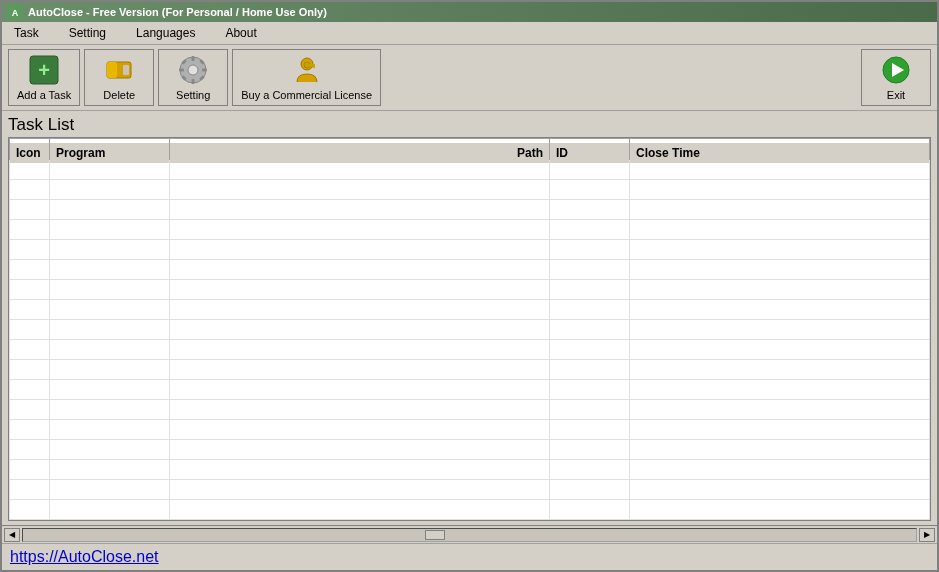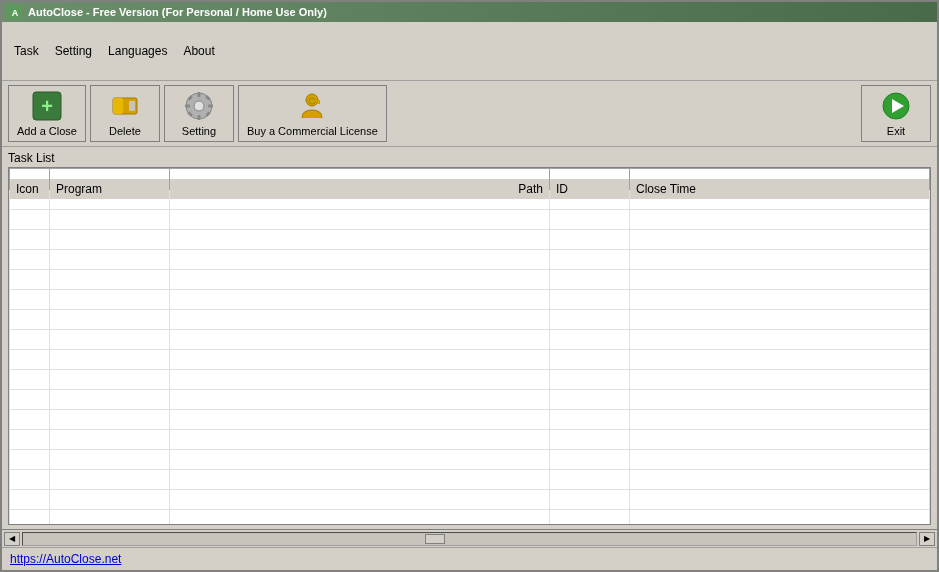--- a/index.html
+++ b/index.html
@@ -36,23 +36,23 @@
       background: #5a9a5a;
       border-radius: 2px;
       display: flex;
       align-items: center;
       justify-content: center;
       font-size: 9px;
       color: white;
     }
     .menubar {
       background: #d4d0c8;
-      padding: 20px 4px;
-      display: flex;
-      gap: 0;
+      padding: 2px 4px;
+      display: flex;
+      gap: 14px;
       border-bottom: 1px solid #a0a0a0;
     }
     .menu-item {
       padding: 2px 8px;
       cursor: pointer;
       font-size: 12px;
       color: #000;
     }
     .toolbar {
       background: #d4d0c8;
@@ -88,44 +88,44 @@
     }
 
     .content-area {
       flex: 1;
       display: flex;
       flex-direction: column;
       padding: 4px 6px;
       overflow: hidden;
     }
     .task-list-label {
-      font-size: 12px;
+      font-size: 17px;
       color: #000;
       margin-bottom: 2px;
     }
     .task-table-container {
       flex: 1;
       border: 1px solid #808080;
       background: white;
       overflow: auto;
     }
     .task-table {
       width: 100%;
       border-collapse: collapse;
       font-size: 12px;
     }
     .task-table th {
       background: #d4d0c8;
       border: 1px solid #a0a0a0;
       padding: 3px 6px;
       text-align: left;
-      font-weight: normal;
+      font-weight: bold;
       color: #000;
       position: sticky;
-      top: 10px;
+      top: 4px;
     }
     .task-table td {
       border: 1px solid #e0e0e0;
       padding: 3px 6px;
       color: #000;
       height: 20px;
     }
     .task-table .col-icon { width: 40px; }
     .task-table .col-program { width: 120px; }
     .task-table .col-path { width: 380px; text-align: right; }
@@ -169,21 +169,21 @@
       border: 1px solid #808080;
     }
     .footer {
       padding: 4px 8px;
       background: #d4d0c8;
       border-top: 1px solid #a0a0a0;
     }
     .footer a {
       color: #0000cc;
       text-decoration: underline;
-      font-size: 12px;
+      font-size: 16px;
     }
 
     
     .svg-icon { width: 32px; height: 32px; }
   </style>
 </head>
 <body>
 
 <div class="window">
 
@@ -206,21 +206,21 @@
 
   <div class="toolbar">
 
     <button class="toolbar-btn">
       <div class="btn-icon">
         <svg class="svg-icon" viewBox="0 0 32 32">
           <rect x="2" y="2" width="28" height="28" rx="3" fill="#3a7a3a" stroke="#2a5a2a" stroke-width="1"></rect>
           <text x="16" y="23" text-anchor="middle" font-size="20" fill="#90ee90" font-weight="bold">+</text>
         </svg>
       </div>
-      <span>Add a Close</span>
+      <span>Add a Task</span>
     </button>
 
     <button class="toolbar-btn">
       <div class="btn-icon">
         <svg class="svg-icon" viewBox="0 0 32 32">
 
           <rect x="4" y="8" width="24" height="16" rx="2" fill="#d4a000" stroke="#a07800" stroke-width="1"></rect>
           <rect x="4" y="8" width="10" height="16" rx="2" fill="#e8b800"></rect>
           <rect x="20" y="11" width="6" height="10" rx="1" fill="#c8c4bc"></rect>
         </svg>

